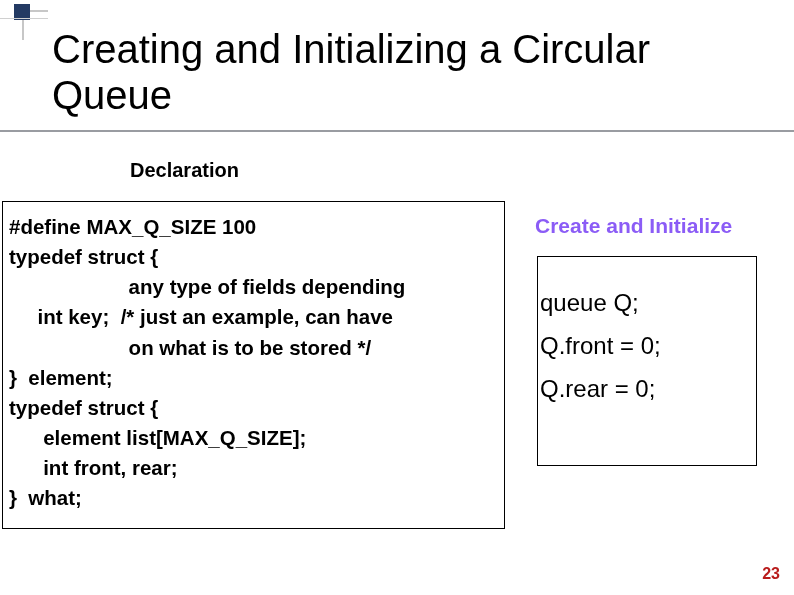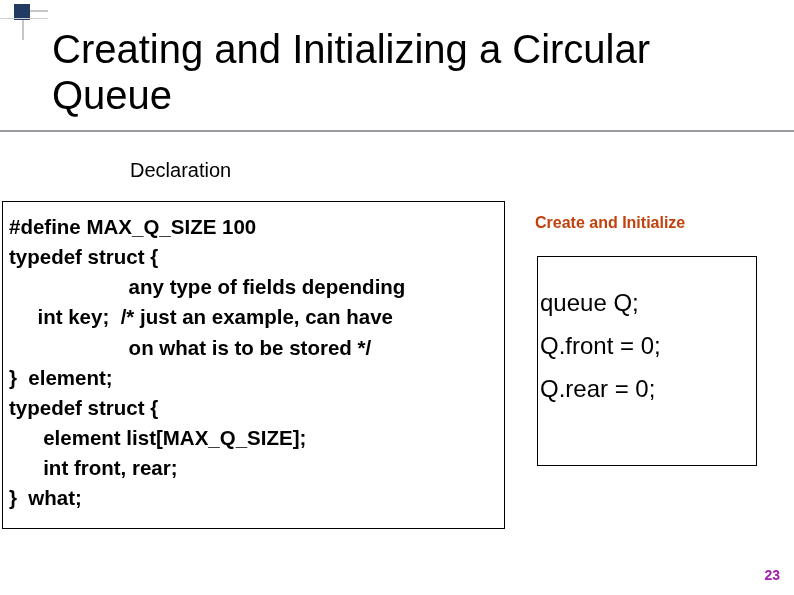--- a/index.html
+++ b/index.html
@@ -7,36 +7,36 @@
   .slide { position: relative; width: 794px; height: 595px; }
 
   .decor-square { position: absolute; left: 14px; top: 4px; width: 16px; height: 16px; background: #233a63; }
   .decor-line-h1 { position: absolute; left: 30px; top: 10px; width: 18px; height: 2px; background: #c7c7c7; }
   .decor-line-v  { position: absolute; left: 22px; top: 20px; width: 2px;  height: 20px; background: #c7c7c7; }
   .decor-line-h2 { position: absolute; left: 0;   top: 18px; width: 48px;  height: 1px; background: #d0d0d0; }
 
   .title { position: absolute; left: 52px; top: 26px; width: 700px; font-size: 40px; line-height: 1.15; color: #000; }
   .title-rule { position: absolute; left: 0; top: 130px; width: 794px; height: 2px; background: #999ca1; }
 
-  .subtitle-decl { position: absolute; left: 130px; top: 159px; font-size: 20px; font-weight: normal; color: #000; text-align: center; }
-  .subtitle-create { position: absolute; left: 535px; top: 214px; font-size: 16px; font-weight: bold; color: #c2410c; }
+  .subtitle-decl { position: absolute; left: 130px; top: 159px; font-size: 20px; font-weight: bold; color: #000; text-align: center; }
+  .subtitle-create { position: absolute; left: 535px; top: 214px; font-size: 21px; font-weight: bold; color: #8b5cf6; }
 
   .code-decl-box {
     position: absolute; left: 2px; top: 201px; width: 503px; height: 328px;
     border: 1px solid #000; padding: 10px 6px 25px 6px;
   }
   .code-decl-box .ln { font-size: 20.5px; font-weight: bold; line-height: 1.47; white-space: pre; font-family: Arial, Helvetica, sans-serif; }
 
   .code-init-box {
     position: absolute; left: 537px; top: 256px; width: 220px; height: 210px;
     border: 1px solid #000; padding: 24px 12px 12px 2px;
   }
   .code-init-box .ln { font-size: 24px; line-height: 1.8; font-family: Arial, Helvetica, sans-serif; }
 
-  .page-num { position: absolute; right: 14px; bottom: 12px; font-size: 14px; font-weight: bold; color: #a21caf; }
+  .page-num { position: absolute; right: 14px; bottom: 12px; font-size: 16px; font-weight: bold; color: #b91c1c; }
 </style>
 </head>
 <body>
 
 <div class="slide">
 
   <div class="decor-square"></div>
   <div class="decor-line-h1"></div>
   <div class="decor-line-h2"></div>
   <div class="decor-line-v"></div>

